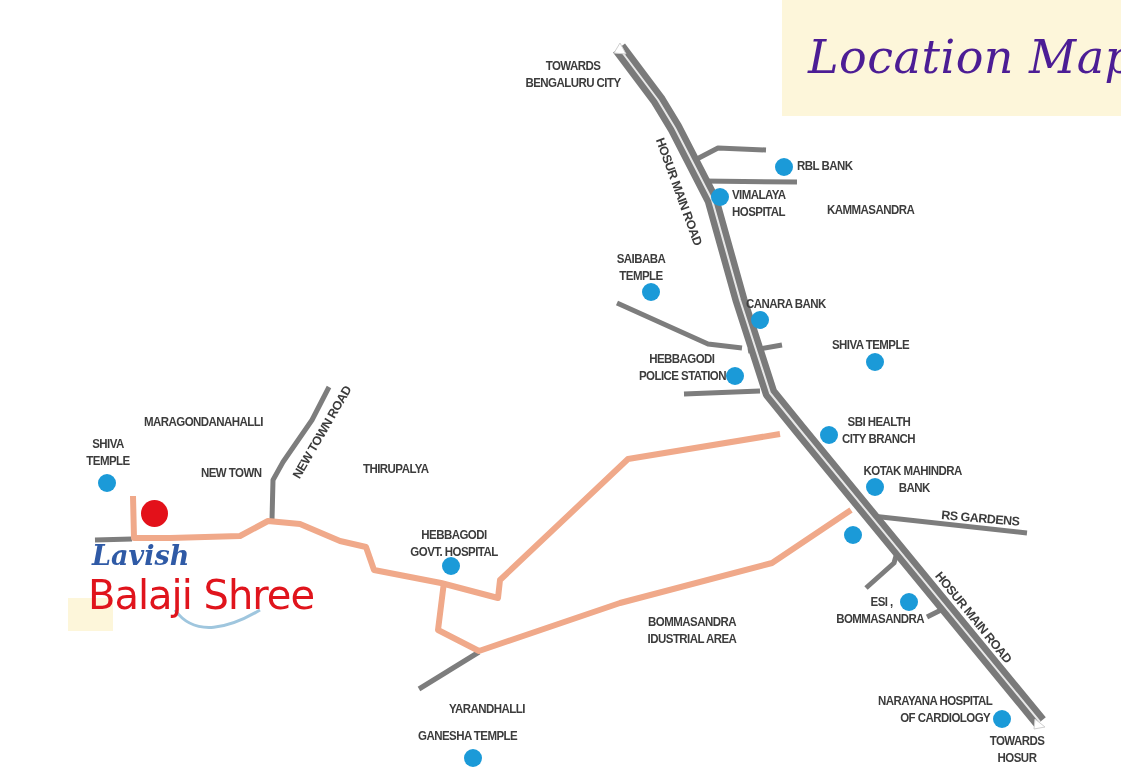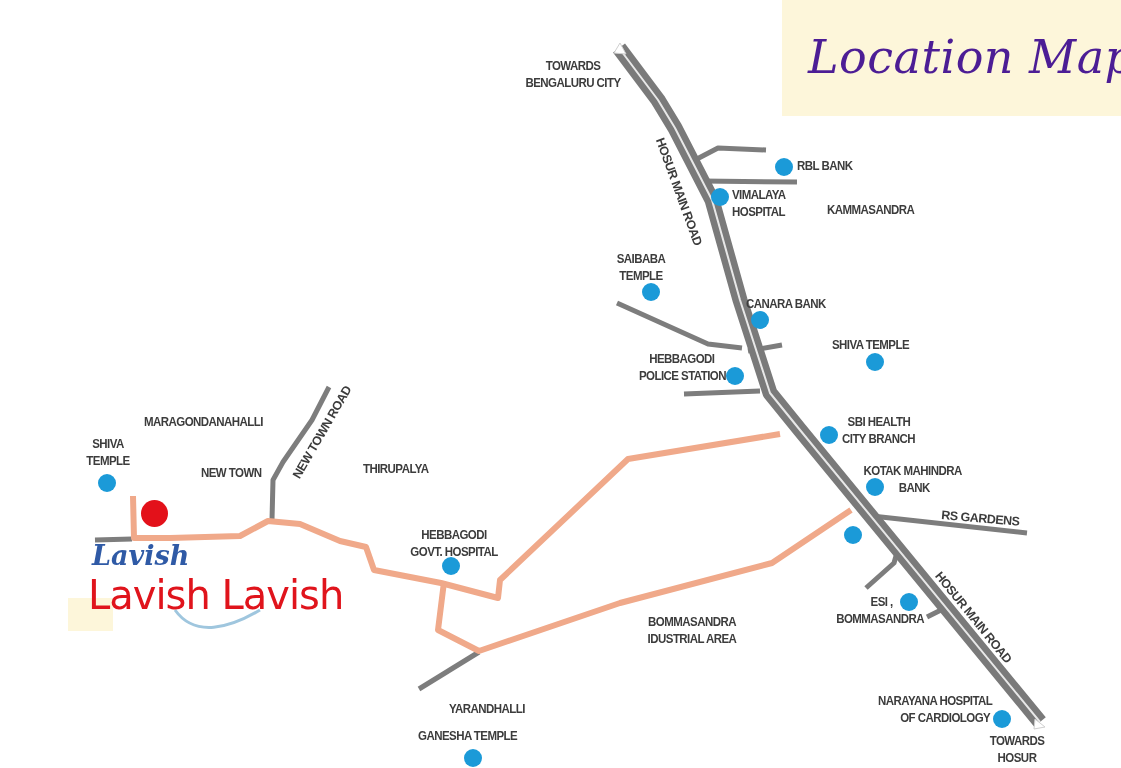--- a/index.html
+++ b/index.html
@@ -144,14 +144,14 @@
 
   <div class="lbl" style="left:418px;top:728px;">GANESHA  TEMPLE</div>
   <div class="dot" style="left:464px;top:749px;"></div>
 
   <div class="site-dot"></div>
   <div class="brand-patch"></div>
   <svg width="130" height="40" style="position:absolute;left:170px;top:598px">
     <path d="M5 12 C 25 40, 60 30, 90 12" stroke="#9fc6de" stroke-width="3" fill="none"></path>
   </svg>
   <div class="brand-shree">Lavish</div>
-  <div class="brand-name">Lavish Lavish</div>
+  <div class="brand-name">Balaji Shree</div>
 </div>
 
 </body></html>

